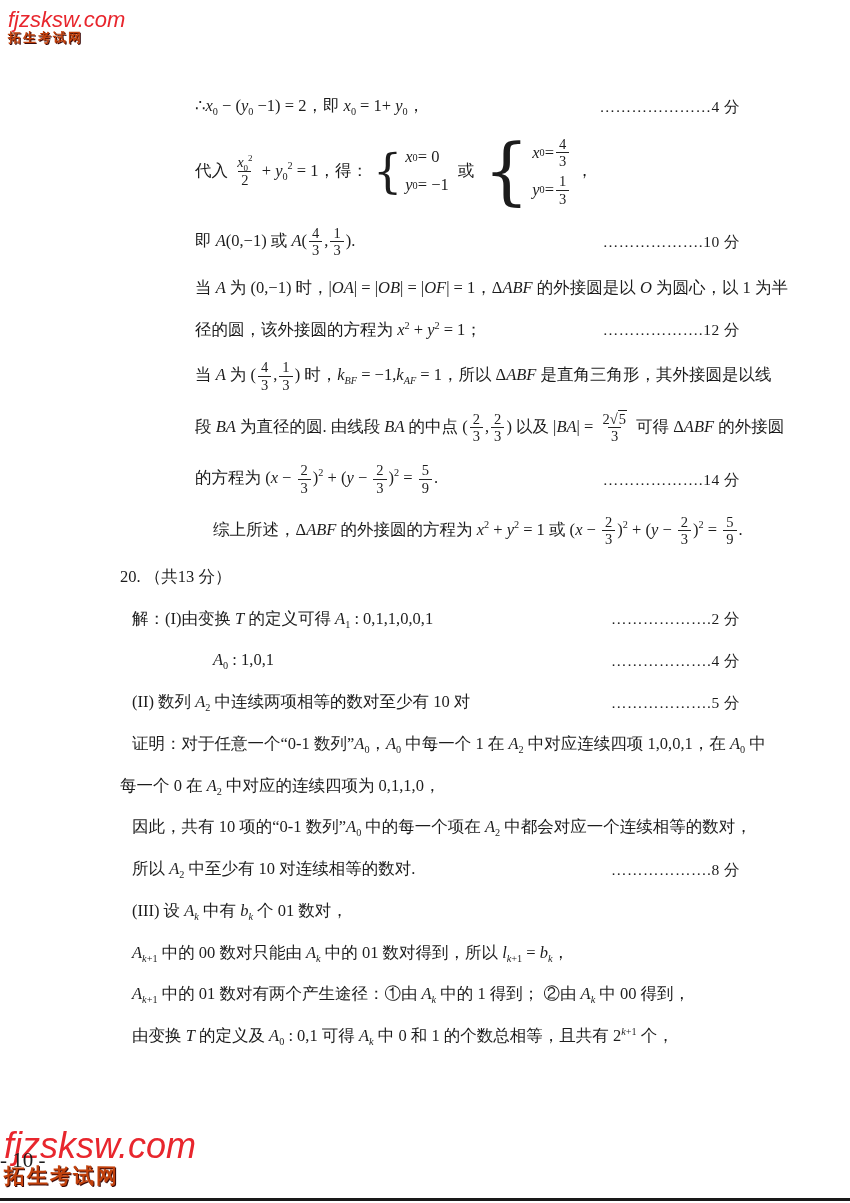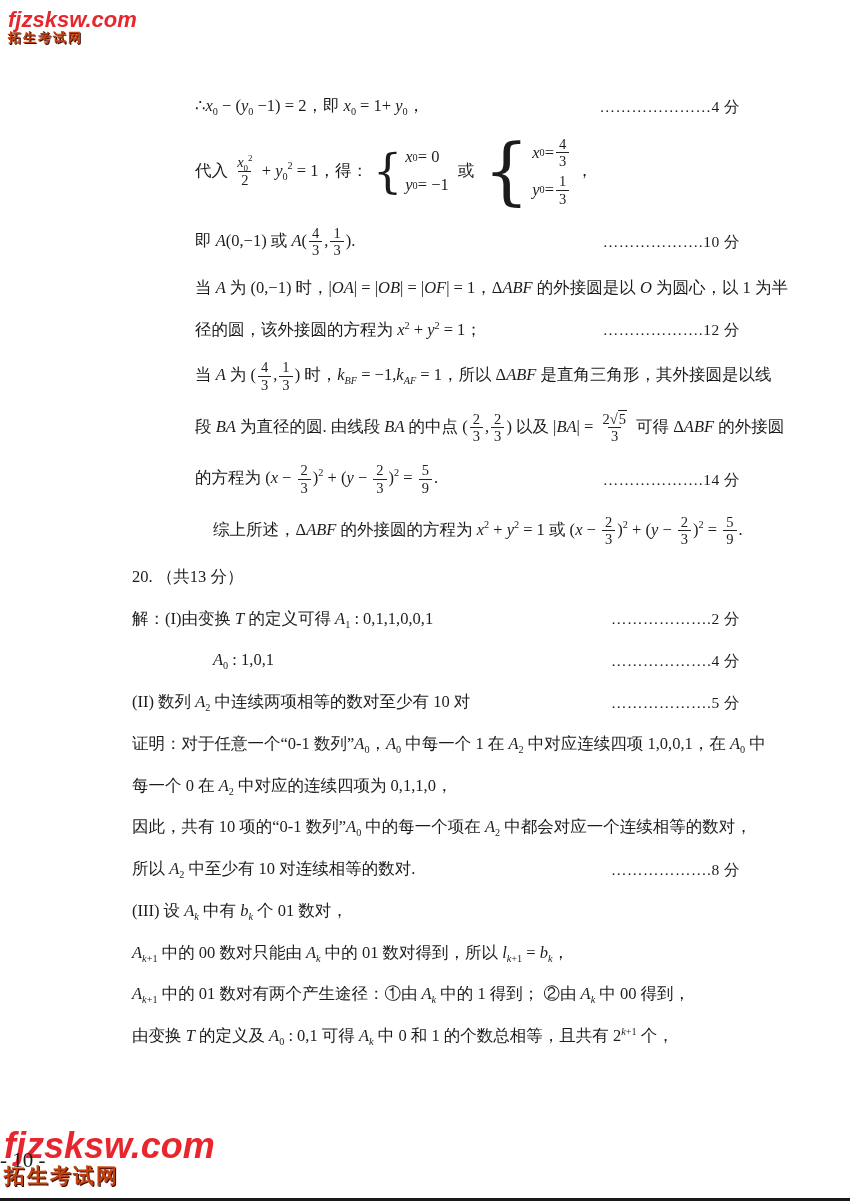--- a/index.html
+++ b/index.html
@@ -9,21 +9,21 @@
     font-family:"Liberation Serif","DejaVu Serif",serif;
     color:#1c1c1c;overflow:hidden;
   }
   .content{position:absolute;top:94px;left:120px;width:620px;}
   .line{
     display:flex;align-items:center;white-space:nowrap;
     font-size:16.5px;line-height:1.5;margin-bottom:17px;
   }
   .expr{white-space:nowrap;}
   .leader{margin-left:auto;padding-left:10px;font-size:15.5px;letter-spacing:.5px;}
-  .i0{margin-left:12px;}
+  .i0{margin-left:0;}
   .i30{margin-left:12px;}
   .i75{margin-left:75px;}
   .i93{margin-left:93px;}
   i{font-family:"Liberation Serif","DejaVu Serif",serif;}
   sup,sub{font-size:.62em;line-height:0;}
   
   .frac{
     display:inline-flex;flex-direction:column;align-items:center;
     vertical-align:middle;font-size:.88em;line-height:1.15;margin:0 2px;
   }
@@ -35,21 +35,21 @@
   .brace.tall{font-size:72px;}
   .ccol{display:inline-flex;flex-direction:column;row-gap:3px;}
   .crow{display:flex;align-items:center;}
   
   .sqrt{white-space:nowrap;}
   .sqrt .rad{border-top:1.2px solid #222;padding:0 1px;}
   
   .wm{position:absolute;font-family:"Liberation Sans","DejaVu Sans",sans-serif;line-height:1.05;}
   .wm-top{top:8px;left:8px;}
   .wm-bottom{bottom:16px;left:4px;}
-  .wm-site{color:#e8262d;font-weight:bold;font-style:italic;text-align:center;}
+  .wm-site{color:#e8262d;font-weight:normal;font-style:italic;text-align:center;}
   .wm-top .wm-site{font-size:22px;}
   .wm-bottom .wm-site{font-size:36px;}
   .wm-tld{font-size:.5em;font-style:italic;margin-top:6px;}
   .wm-name{color:#c2410c;font-weight:bold;text-shadow:1px 1px 0 #3a0a0a;letter-spacing:2px;}
   .wm-top .wm-name{font-size:13px;}
   .wm-bottom .wm-name{font-size:21px;}
   
   .page-number{position:absolute;bottom:30px;left:0;width:100%;text-align:left;font-size:21px;}
   .bottom-rule{position:absolute;bottom:2px;left:0;width:100%;height:3px;background:#191919;}
 </style>

